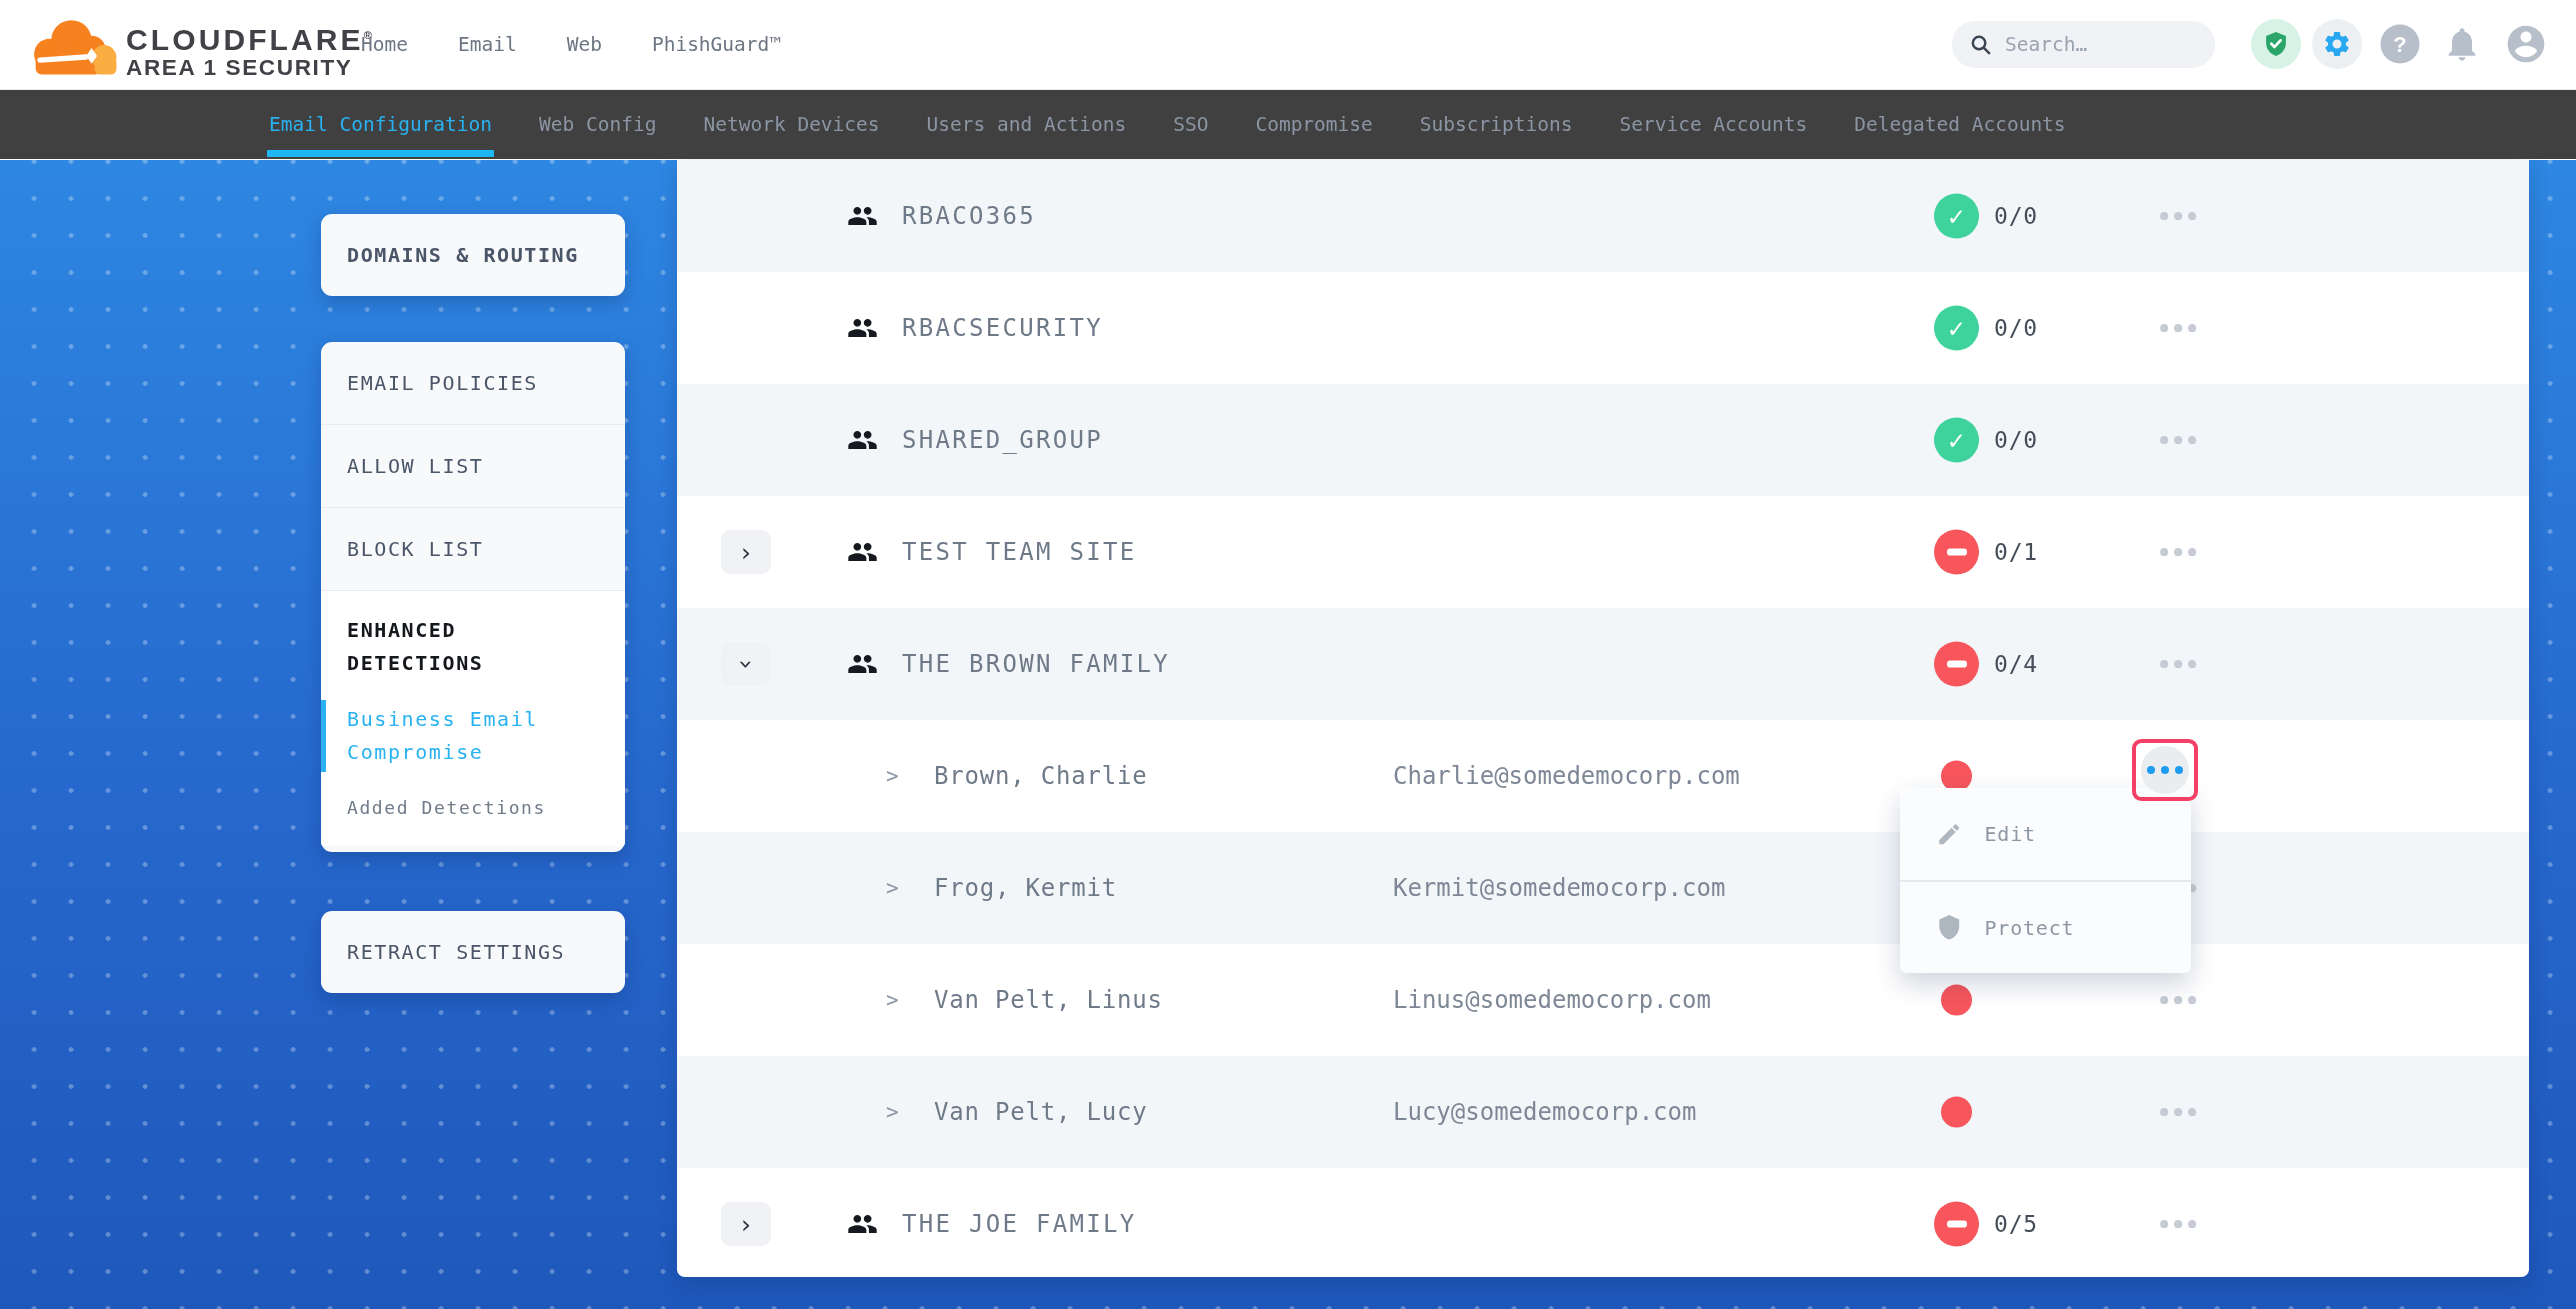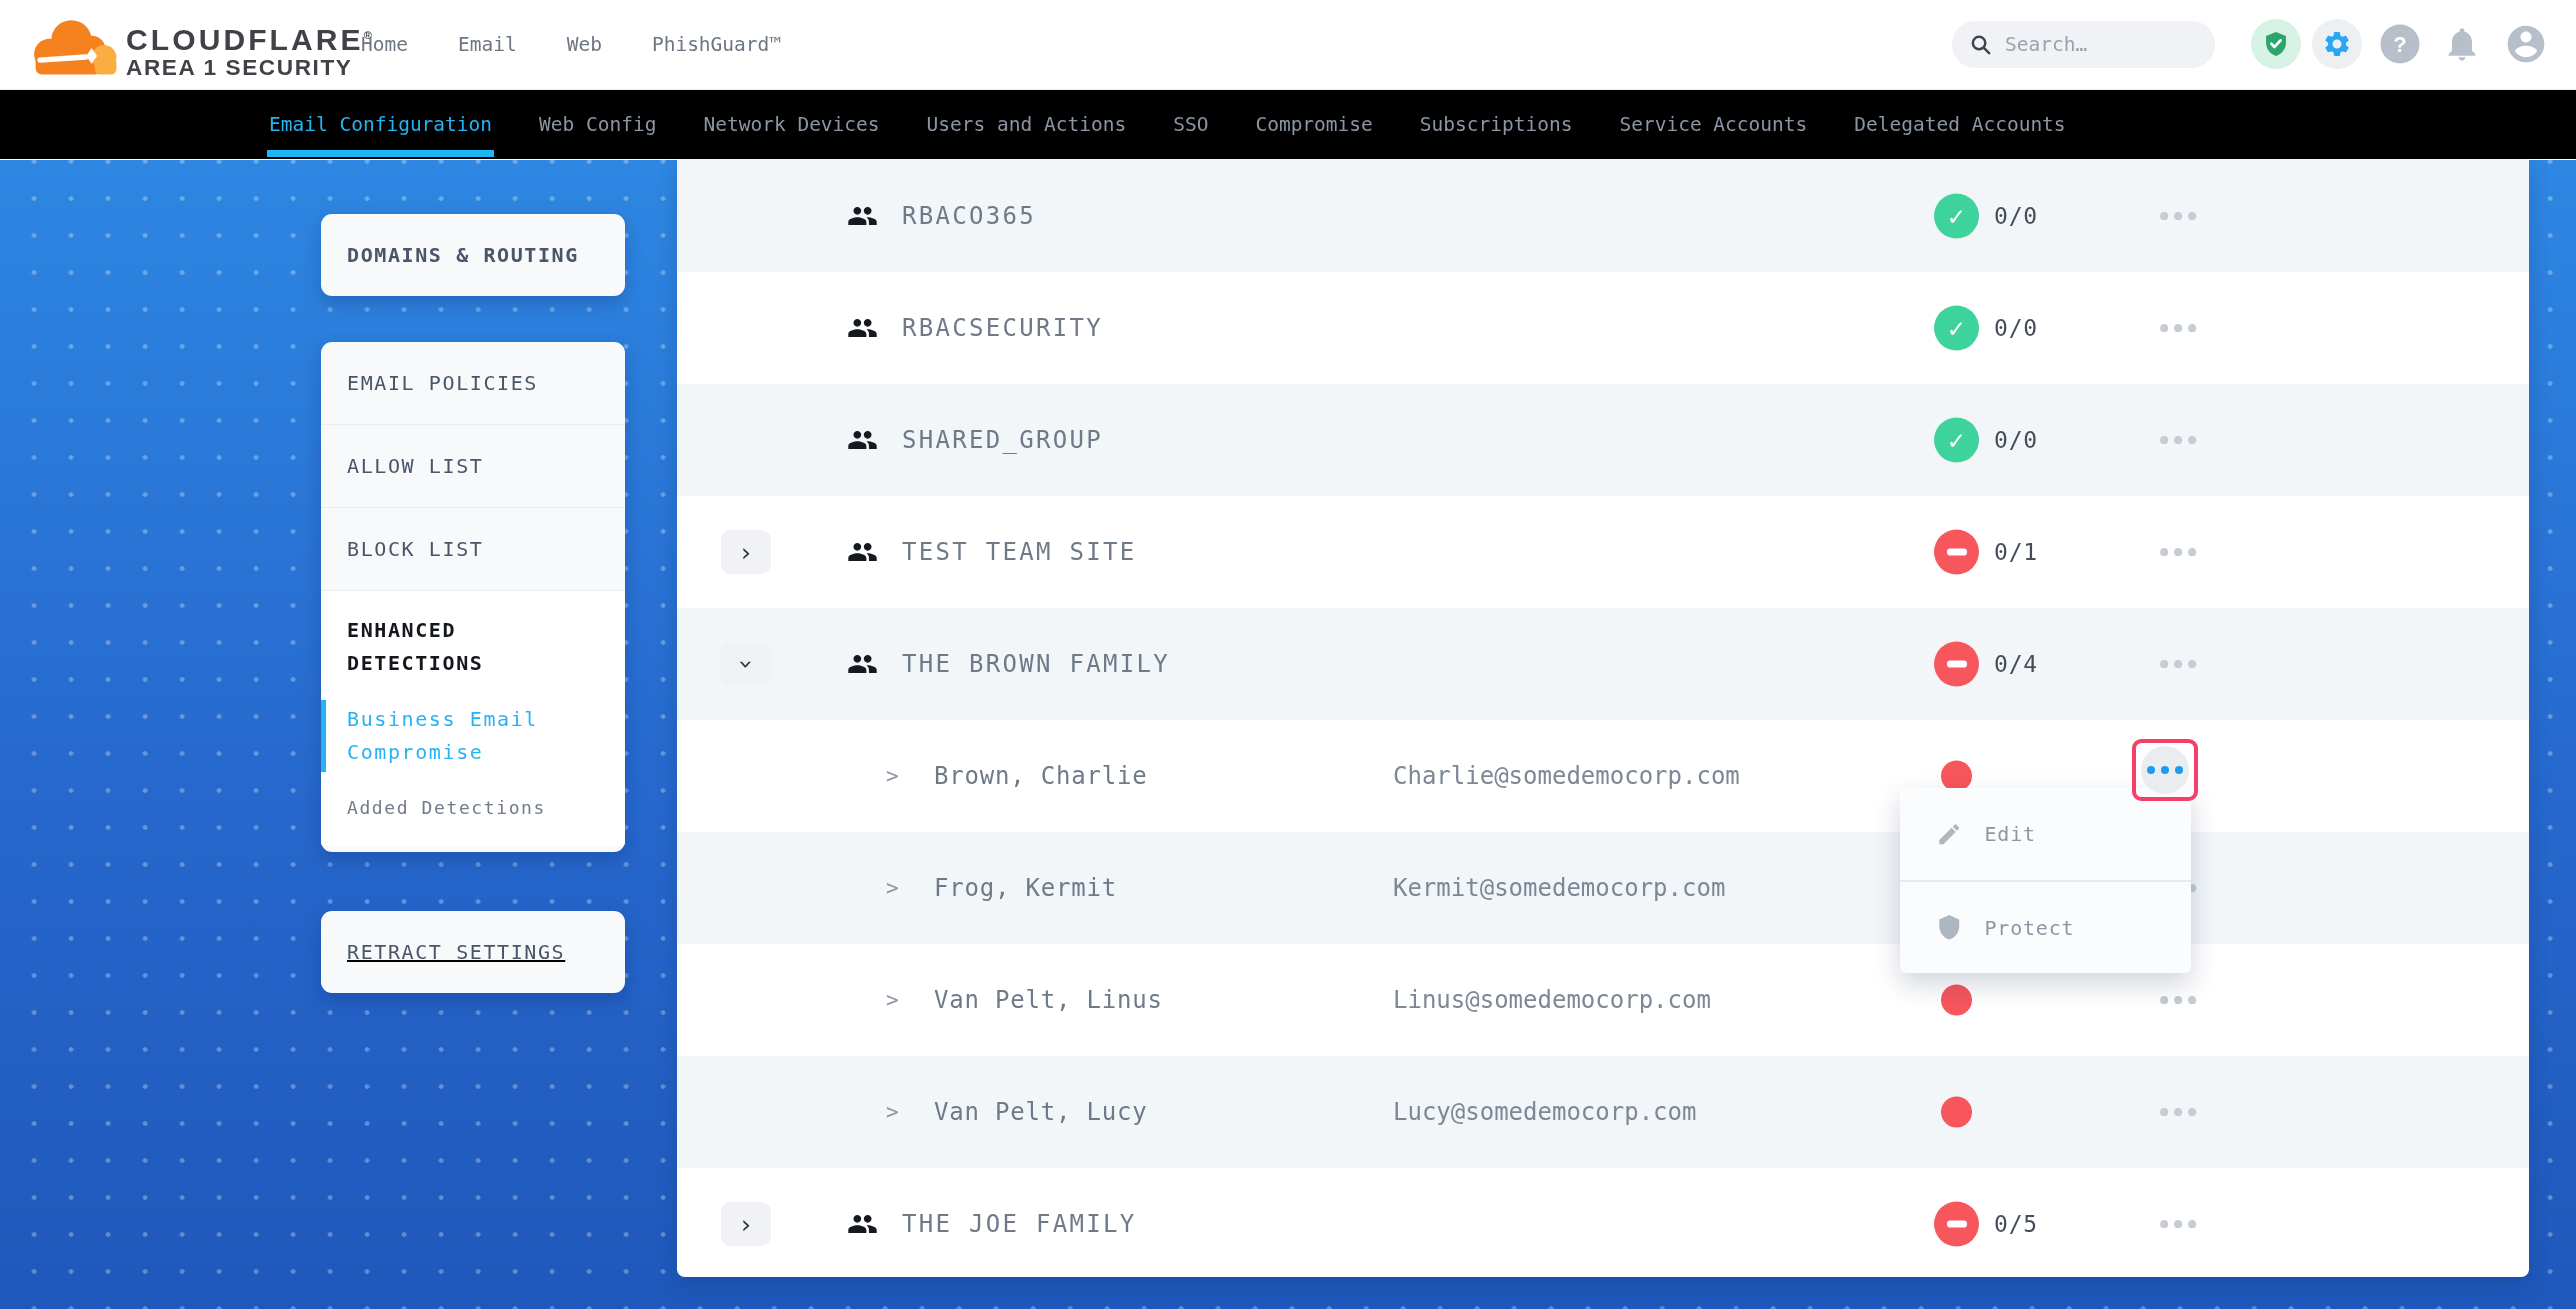--- a/index.html
+++ b/index.html
@@ -27,37 +27,37 @@
   .search-input{border:none;outline:none;background:transparent;font-family:inherit;font-size:19.5px;color:#3c4554;width:187px;margin-left:11px;}
   .search-input::placeholder{color:#9aa2ae;}
   .hicon{position:absolute;top:44px;transform:translate(-50%,-50%);display:flex;align-items:center;justify-content:center;border-radius:50%;}
   .hicon.shield{left:2276px;width:50px;height:50px;background:#d7f3e6;}
   .hicon.gear{left:2337px;width:50px;height:50px;background:#edf0f3;}
   .hicon.help{left:2400px;width:39px;height:39px;background:#b7bfca;color:#fff;font-size:22px;font-weight:bold;font-family:"Liberation Sans",sans-serif;}
   .hicon.bell{left:2462px;}
   .hicon.account{left:2526px;}
 
   
-  .tab-bar{position:absolute;left:0;top:89px;width:2576px;height:70px;background:#000000;display:flex;align-items:center;gap:47px;padding-left:269px;box-sizing:border-box;z-index:9;}
+  .tab-bar{position:absolute;left:0;top:89px;width:2576px;height:70px;background:#404040;display:flex;align-items:center;gap:47px;padding-left:269px;box-sizing:border-box;z-index:9;}
   .tab{font-size:19.5px;color:#8b95a3;white-space:nowrap;cursor:pointer;}
   .tab.active{color:#29b2f1;position:relative;}
   .tab.active::after{content:"";position:absolute;left:-1.6px;right:-1.6px;bottom:-21px;height:6.2px;background:#1cb7f4;}
 
   
   .card{position:absolute;background:#f7f9fb;border-radius:11px;box-shadow:0 6.2px 17px rgba(12,35,90,.25);z-index:5;}
   .card-label{font-size:20px;letter-spacing:1.6px;color:#4a5568;}
   .card1{left:321px;top:214px;width:304px;height:82px;display:flex;align-items:center;padding-left:26px;box-sizing:border-box;font-weight:bold;}
   .card2{left:321px;top:342px;width:304px;height:510px;overflow:hidden;}
   .side-item{height:83px;display:flex;align-items:center;padding-left:26px;border-bottom:1.6px solid #e9edf1;box-sizing:border-box;cursor:pointer;}
   .enh{background:#ffffff;padding:23px 26px 0 26px;height:255px;box-sizing:border-box;}
   .enh-title{font-size:20px;letter-spacing:1.6px;color:#14171c;font-weight:bold;line-height:33px;}
   .bec{position:relative;margin-top:23px;font-size:20px;letter-spacing:1.6px;color:#29b2f1;line-height:33px;cursor:pointer;}
   .bec::before{content:"";position:absolute;left:-26px;top:-3.1px;bottom:-3.1px;width:5.4px;background:#29b2f1;}
   .added{margin-top:22px;font-size:18px;letter-spacing:1.6px;color:#717c8a;line-height:33px;cursor:pointer;}
-  .card3{left:321px;top:911px;width:304px;height:82px;display:flex;align-items:center;padding-left:26px;box-sizing:border-box;text-decoration:underline;}
+  .card3{left:321px;top:911px;width:304px;height:82px;display:flex;align-items:center;padding-left:26px;box-sizing:border-box;}
 
   
   .panel{position:absolute;left:658px;top:160px;width:1852px;height:1117px;background:#ffffff;border-radius:0 0 7.8px 7.8px;z-index:4;box-shadow:0 7.8px 20px rgba(12,35,90,.22);overflow:hidden;margin-left:19px;}
   .row{position:relative;height:112px;}
   .row.alt{background:#f2f6f9;}
   .expand-btn{position:absolute;left:44px;top:50%;transform:translateY(-50%);width:50px;height:44px;border:none;background:#f0f2f5;border-radius:9.3px;cursor:pointer;display:flex;align-items:center;justify-content:center;padding:0;}
   .chev{font-size:25px;color:#2f3744;line-height:1;font-family:"DejaVu Sans","Liberation Sans",sans-serif;}
   .chev.down{display:inline-block;transform:rotate(90deg);}
   .gicon{position:absolute;left:170px;top:50%;transform:translateY(-50%);width:31px;height:31px;}
   .glabel{position:absolute;left:225px;top:50%;transform:translateY(-50%);font-size:24px;letter-spacing:2.3px;color:#6f7a89;white-space:nowrap;}

